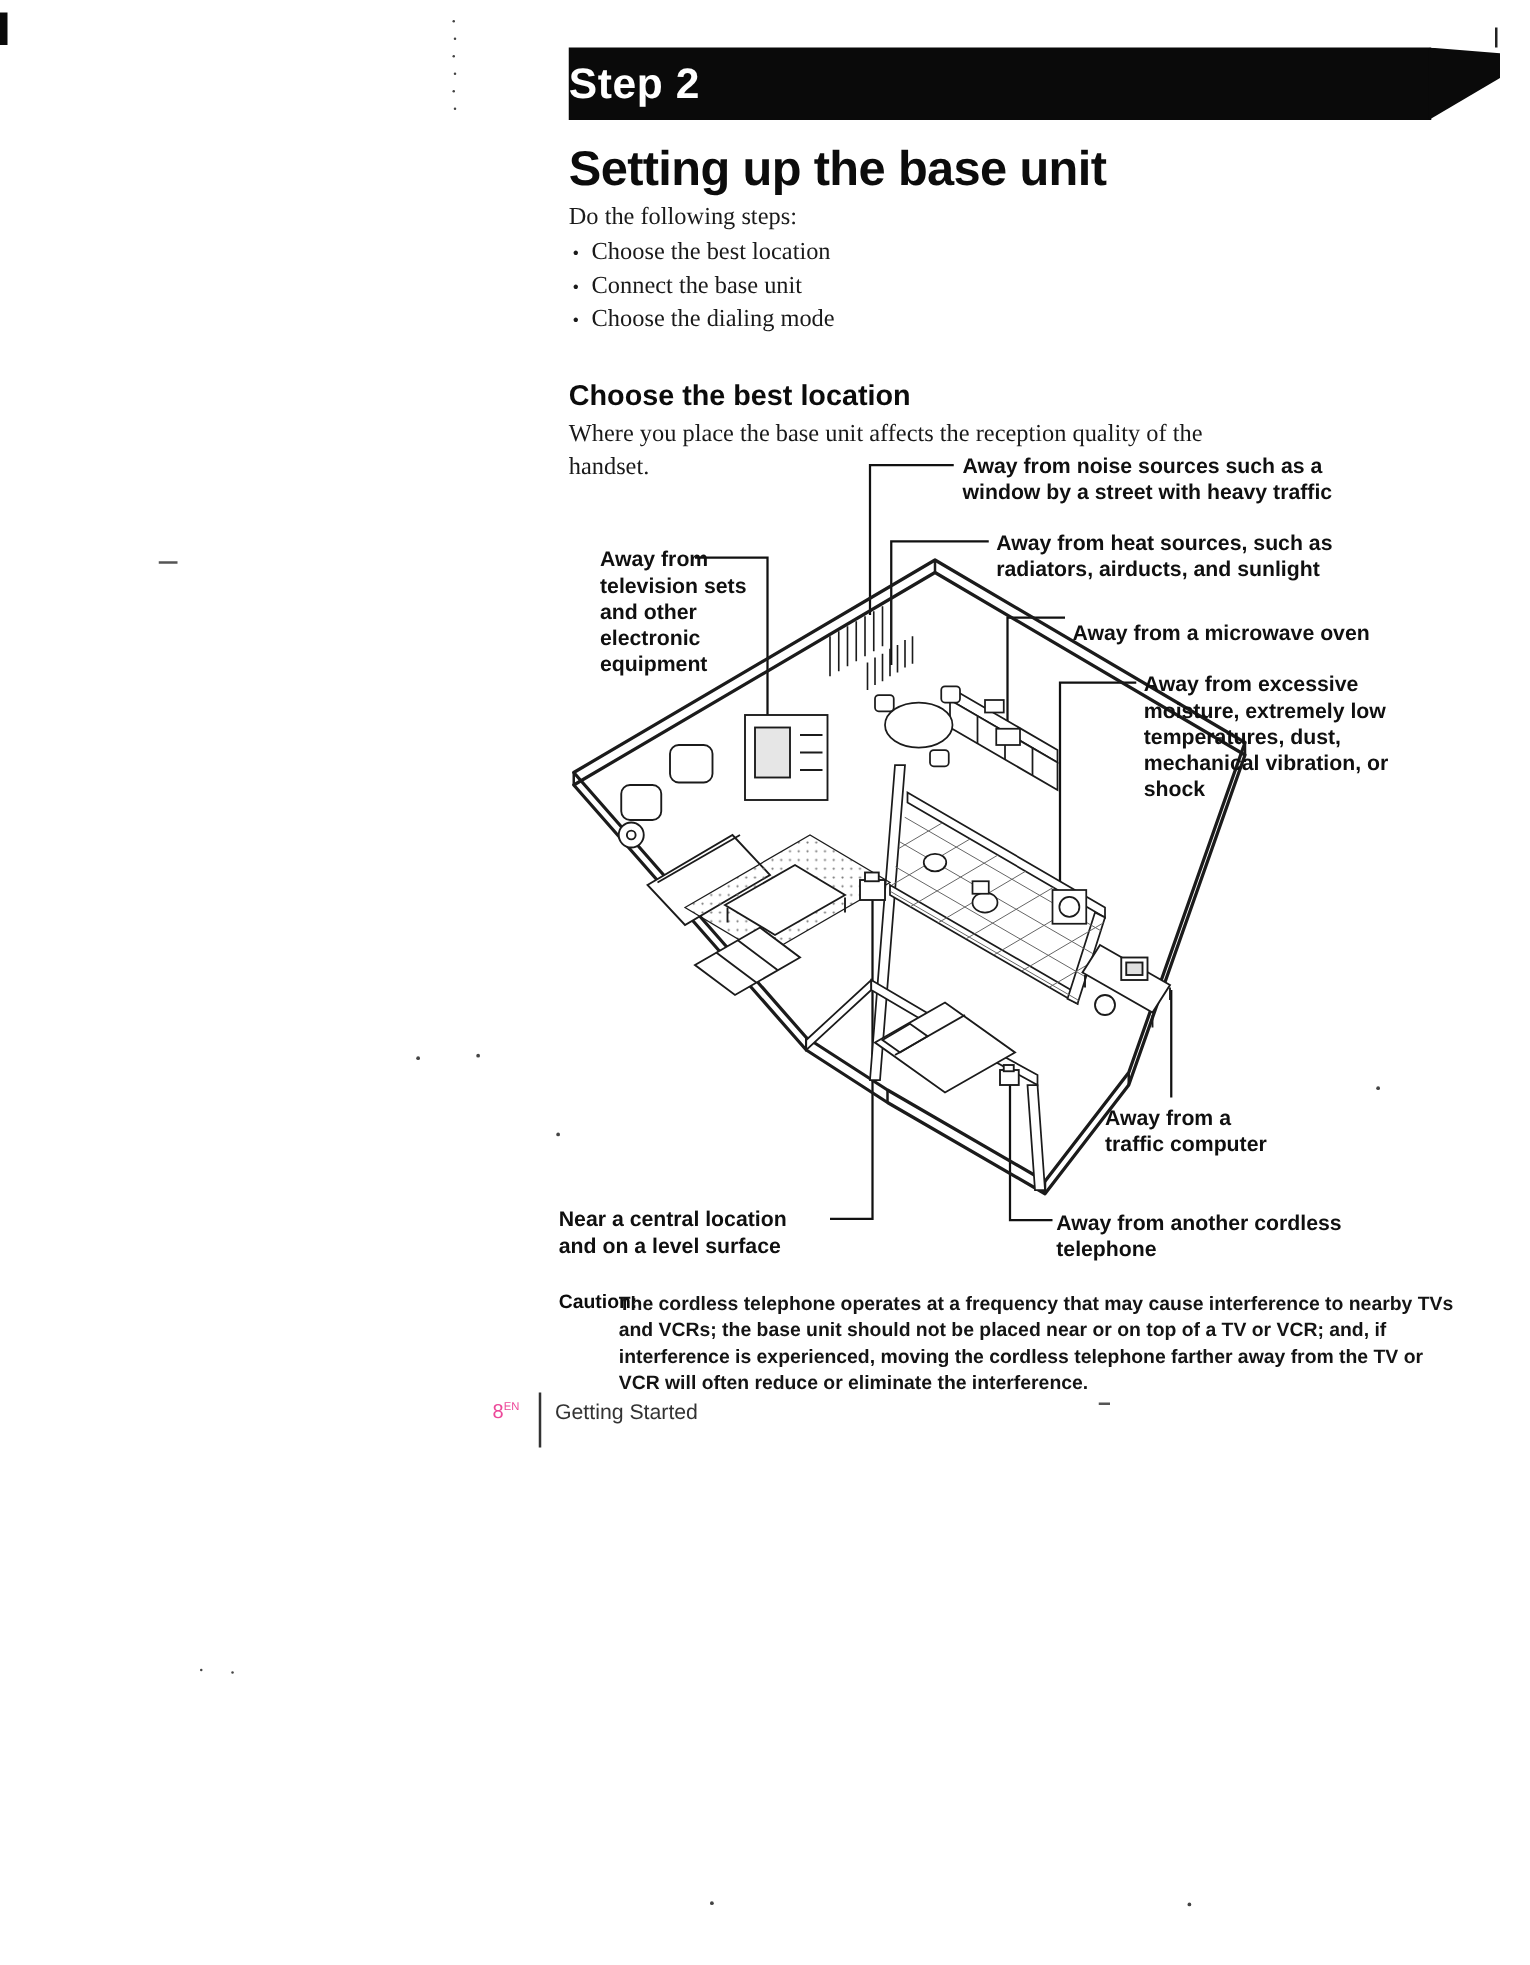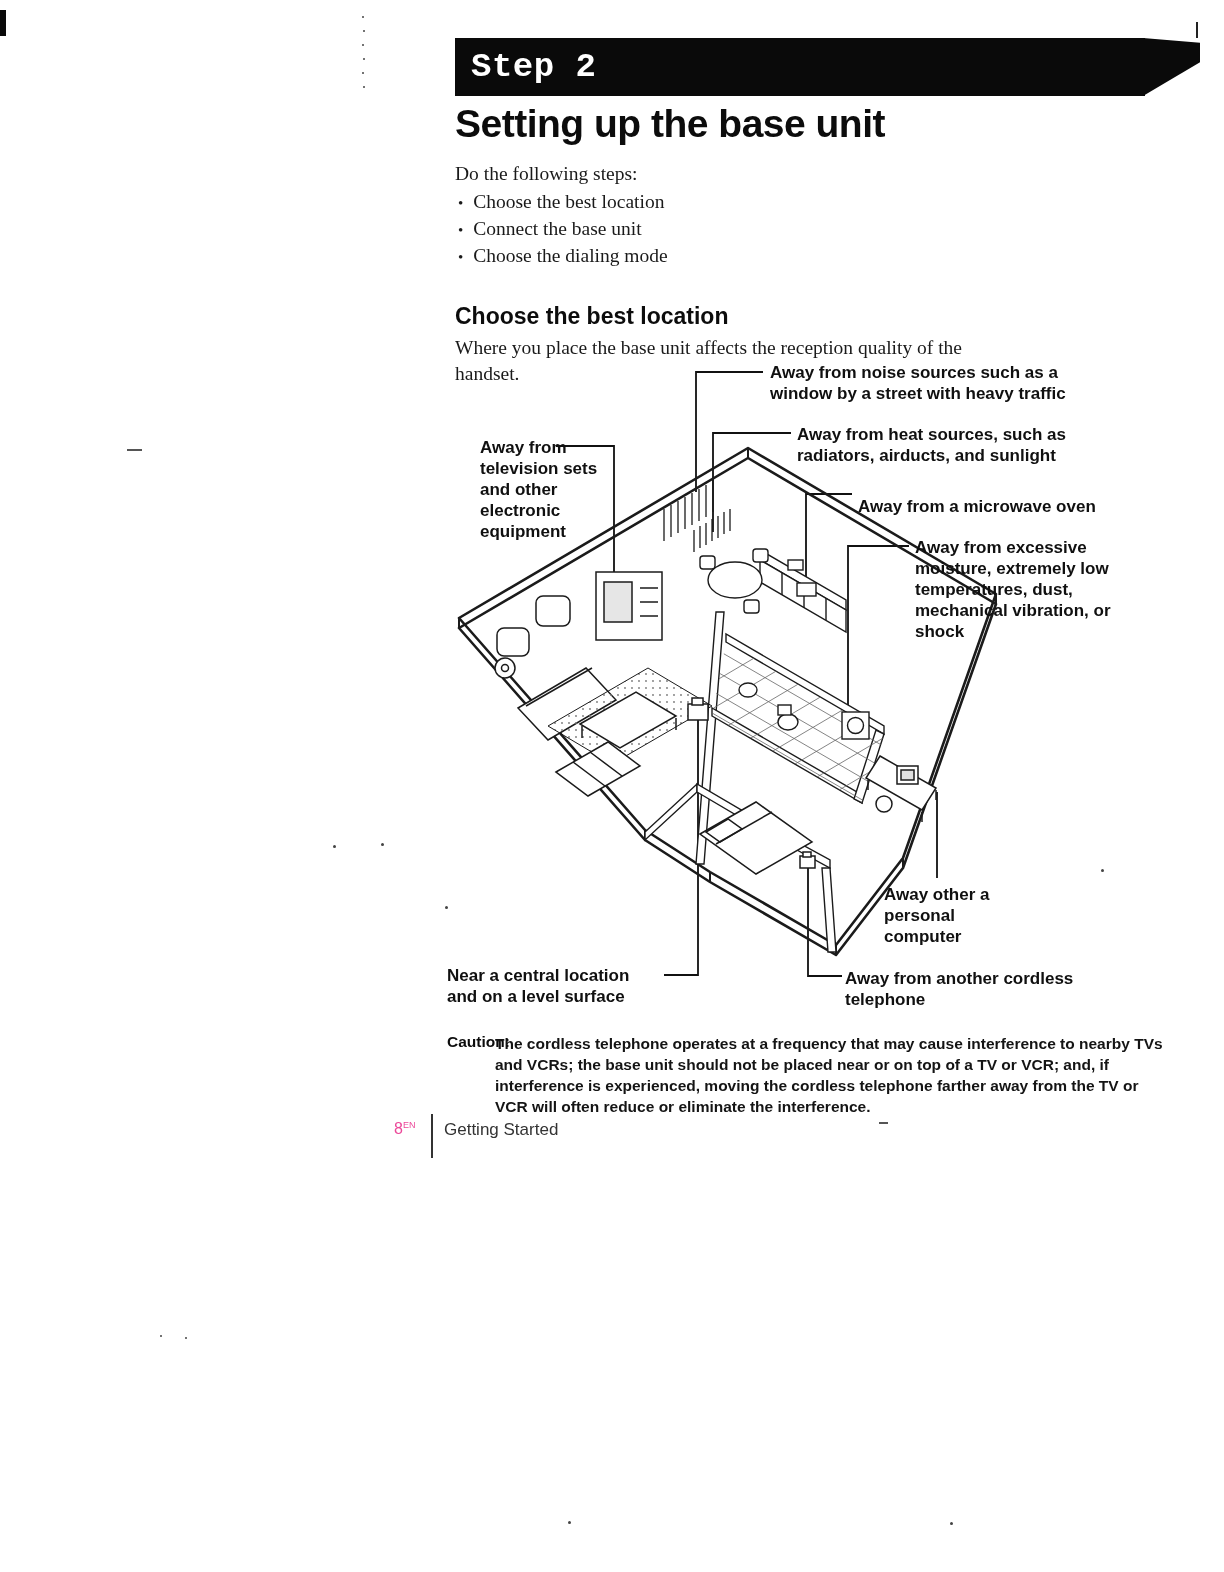--- a/index.html
+++ b/index.html
@@ -41,25 +41,25 @@
   <div class="abs speck" style="left:445px;top:906px;width:3px;height:3px;"></div>
   <div class="abs speck" style="left:1101px;top:869px;width:3px;height:3px;"></div>
   <div class="abs dash" style="left:879px;top:1122px;width:9px;height:2px;"></div>
   <div class="abs" style="left:1196px;top:22px;width:2px;height:16px;background:#222;"></div>
   <div class="abs speck" style="left:160px;top:1335px;width:2px;height:2px;"></div>
   <div class="abs speck" style="left:185px;top:1337px;width:2px;height:2px;"></div>
   <div class="abs speck" style="left:568px;top:1521px;width:3px;height:3px;"></div>
   <div class="abs speck" style="left:950px;top:1522px;width:3px;height:3px;"></div>
 
   <div class="abs banner-bar" style="left:455px;top:38px;width:690px;height:58px;display:flex;align-items:center;">
-    <span class="banner-text" style="margin-left:16px;font-family:Liberation Mono, monospace;">Step 2</span>
+    <span class="banner-text" style="">Step 2</span>
   </div>
   <div class="abs banner-bar" style="left:1143px;top:38px;width:57px;height:58px;clip-path:polygon(0 0,100% 8%,100% 42%,0 100%);"></div>
 
-  <div class="abs doc-title" style="left:455px;top:102px;">Setting up the base unit</div>
+  <div class="abs doc-title" style="left:455px;top:114px;">Setting up the base unit</div>
 
   <div class="abs serif" style="left:455px;top:163px;">Do the following steps:</div>
 
   <div class="abs bullet-row" style="left:458px;top:191px;">
     <span class="bullet-dot serif">•</span>
     <span class="serif">Choose the best location</span>
   </div>
   <div class="abs bullet-row" style="left:458px;top:218px;">
     <span class="bullet-dot serif">•</span>
     <span class="serif">Connect the base unit</span>
@@ -238,21 +238,21 @@
         <rect x="803" y="852" width="8" height="5"></rect>
       </g>
     </g>
   </svg>
 
   <div class="abs lbl" style="left:480px;top:437px;width:132px;">Away from television sets and other electronic equipment</div>
   <div class="abs lbl" style="left:797px;top:424px;width:290px;">Away from heat sources, such as radiators, airducts, and sunlight</div>
   <div class="abs lbl" style="left:770px;top:362px;width:322px;">Away from noise sources such as a window by a street with heavy traffic</div>
   <div class="abs lbl" style="left:858px;top:485px;width:280px;white-space:nowrap;margin-top:11px;">Away from a microwave oven</div>
   <div class="abs lbl" style="left:915px;top:537px;width:208px;">Away from excessive moisture, extremely low temperatures, dust, mechanical vibration, or shock</div>
-  <div class="abs lbl" style="left:884px;top:884px;width:152px;">Away other a personal computer</div>
+  <div class="abs lbl" style="left:884px;top:884px;width:152px;">Away from a traffic computer</div>
   <div class="abs lbl" style="left:447px;top:965px;width:200px;">Near a central location and on a level surface</div>
   <div class="abs lbl" style="left:845px;top:968px;width:232px;">Away from another cordless telephone</div>
 
   <div class="abs caution-label" style="left:447px;top:1033px;">Caution:</div>
   <div class="abs caution-text" style="left:495px;top:1033px;width:668px;">The cordless telephone operates at a frequency that may cause interference to nearby TVs and VCRs; the base unit should not be placed near or on top of a TV or VCR; and, if interference is experienced, moving the cordless telephone farther away from the TV or VCR will often reduce or eliminate the interference.</div>
 
   <div class="abs footer-num" style="left:394px;top:1120px;">
     <span>8</span><sup>EN</sup>
   </div>
   <div class="abs footer-rule" style="left:431px;top:1114px;height:44px;"></div>

